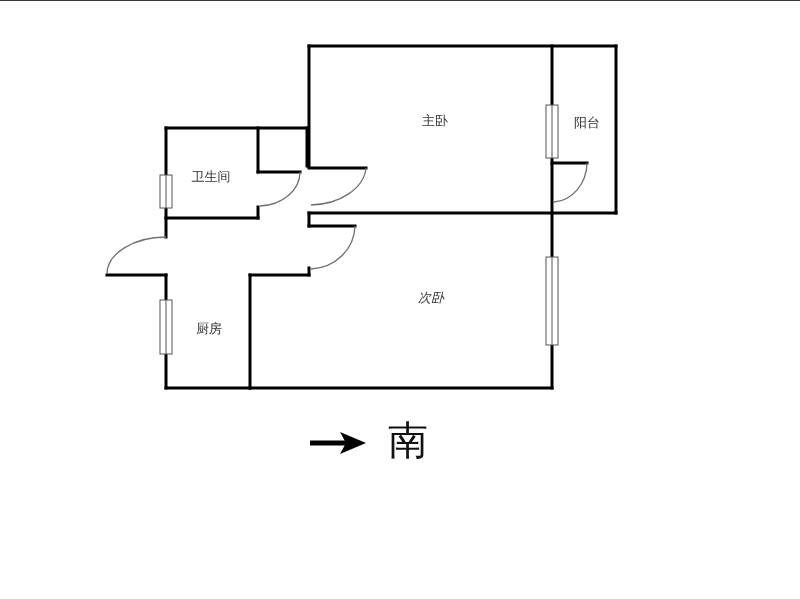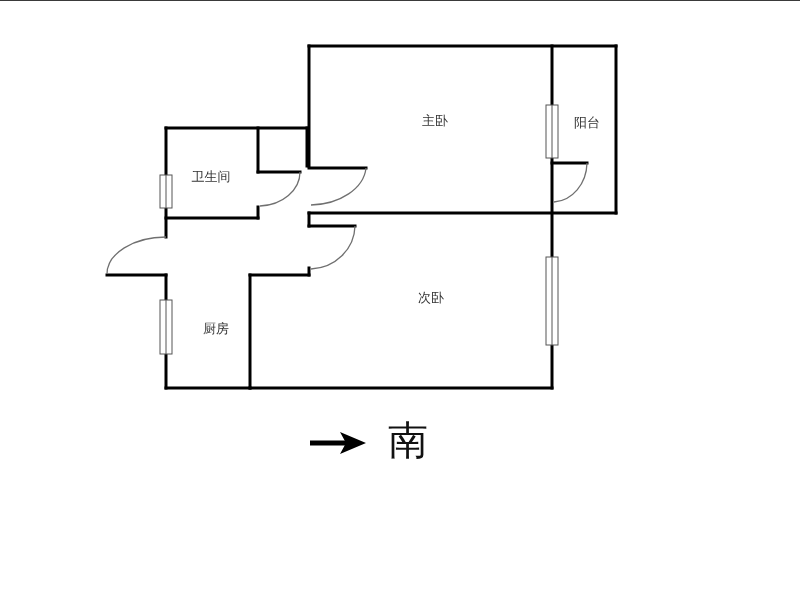--- a/index.html
+++ b/index.html
@@ -126,19 +126,19 @@
 
     <g>
       <line x1="310" y1="443" x2="348" y2="443" stroke="#000" stroke-width="5"></line>
       <polygon points="340,432 366,443 340,454 346,443" fill="#000"></polygon>
     </g>
   </svg>
 
   <div class="room-label" style="left:427px; top:121px;margin-left:8px;">主卧</div>
   <div class="room-label" style="left:587px; top:123px;">阳台</div>
   <div class="room-label" style="left:211px; top:177px;">卫生间</div>
-  <div class="room-label" style="left:431px; top:298px;">次卧</div>
-  <div class="room-label" style="left:216px; top:329px;">厨房</div>
+  <div class="room-label" style="left:431px; top:298px;font-style:italic;">次卧</div>
+  <div class="room-label" style="left:209px; top:329px;">厨房</div>
 
   <div class="compass" style="left:388px; top:420px;">
     <span class="compass-label">南</span>
   </div>
 </div>
 
 </body></html>

